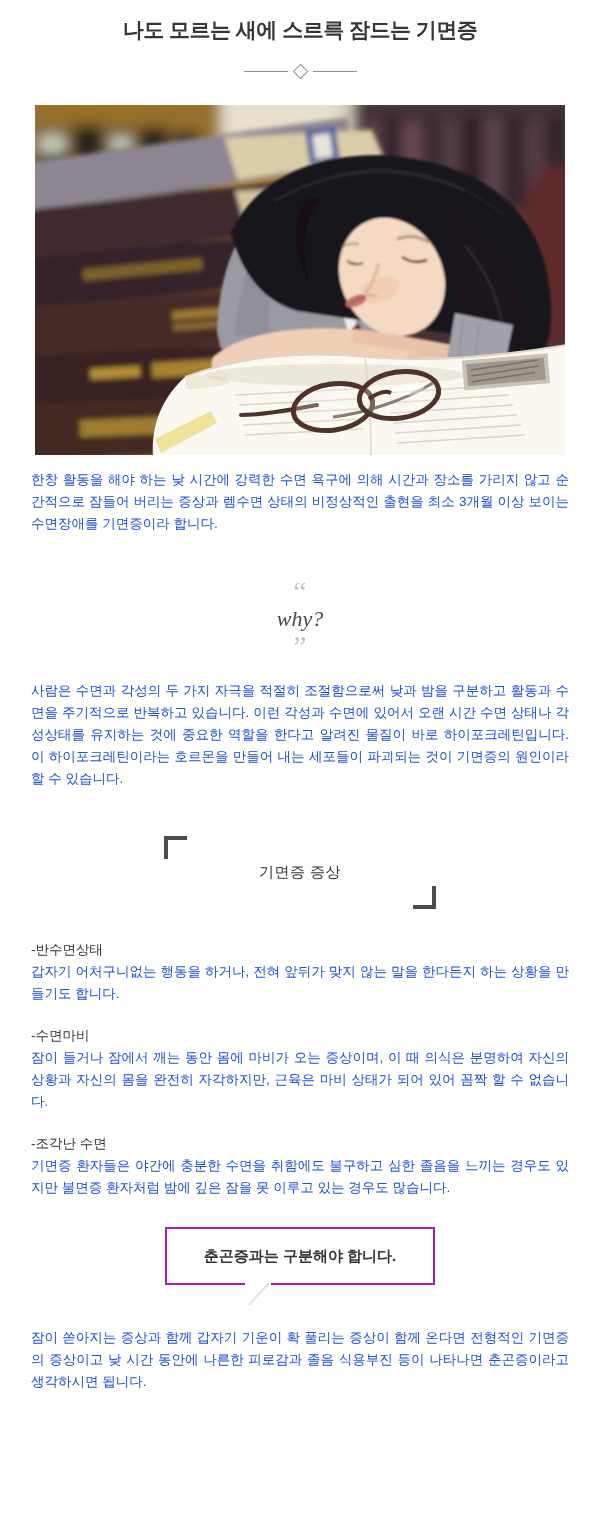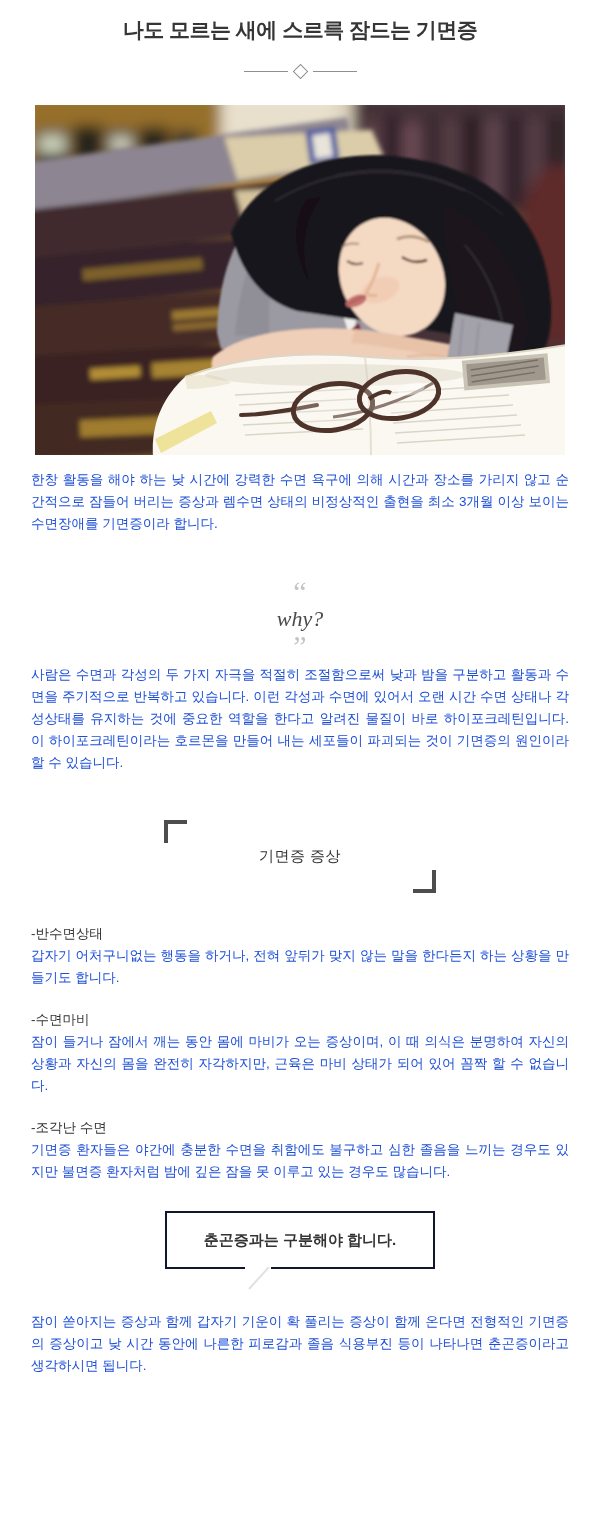--- a/index.html
+++ b/index.html
@@ -13,42 +13,42 @@
   .divider{margin-top:22px;display:flex;align-items:center;justify-content:center;height:11px;}
   .divider .line{width:44px;height:1px;background:#8f8f8f;}
   .divider .diamond{width:9px;height:9px;border:1px solid #8f8f8f;background:#fff;
                     transform:rotate(45deg);margin:0 7px;}
 
   .photo{display:block;margin:28px auto 0;width:530px;height:350px;}
 
   .para{font-size:13.5px;line-height:22px;color:#1d4ed8;text-align:justify;
         word-break:break-all;}
   .intro{margin-top:14px;}
-  .cause{margin-top:6px;}
+  .cause{margin-top:22px;}
 
   .why{margin-top:45px;text-align:center;}
   .why .q{font-family:"Liberation Serif","DejaVu Serif",serif;font-size:30px;
           color:#c4c4c4;line-height:24px;height:24px;}
   .why .label{font-family:"Liberation Serif","DejaVu Serif",serif;font-style:italic;
           font-size:22px;color:#4a4a4a;line-height:30px;height:30px;}
 
   .sym-head{position:relative;width:272px;height:73px;margin:46px auto 0;}
   .bracket-tl{position:absolute;left:0;top:0;width:19px;height:19px;
               border-left:4px solid #4d4d4d;border-top:4px solid #4d4d4d;}
   .bracket-br{position:absolute;right:0;bottom:0;width:19px;height:19px;
               border-right:4px solid #4d4d4d;border-bottom:4px solid #4d4d4d;}
   .sym-head .t{position:absolute;left:0;right:0;top:27px;text-align:center;
                font-size:15px;color:#333333;letter-spacing:0.5px;}
 
   .symptoms{margin-top:30px;}
   .sym-item{margin-bottom:20px;}
   .sym-title{font-size:13.5px;line-height:22px;color:#333333;}
 
   .callout{position:relative;width:266px;height:54px;margin:28px auto 0;
-           border:2px solid #0f172a;display:flex;align-items:center;justify-content:center;}
+           border:2px solid #a21caf;display:flex;align-items:center;justify-content:center;}
   .callout-text{font-size:15px;font-weight:bold;color:#333333;}
   .callout .gap{position:absolute;bottom:-2px;left:78px;width:26px;height:2px;background:#ffffff;}
   .callout .tail{position:absolute;left:72px;bottom:-24px;width:36px;height:24px;}
 
   .outro{margin-top:42px;}
 </style>
 </head>
 <body>
 
 <div class="page">

